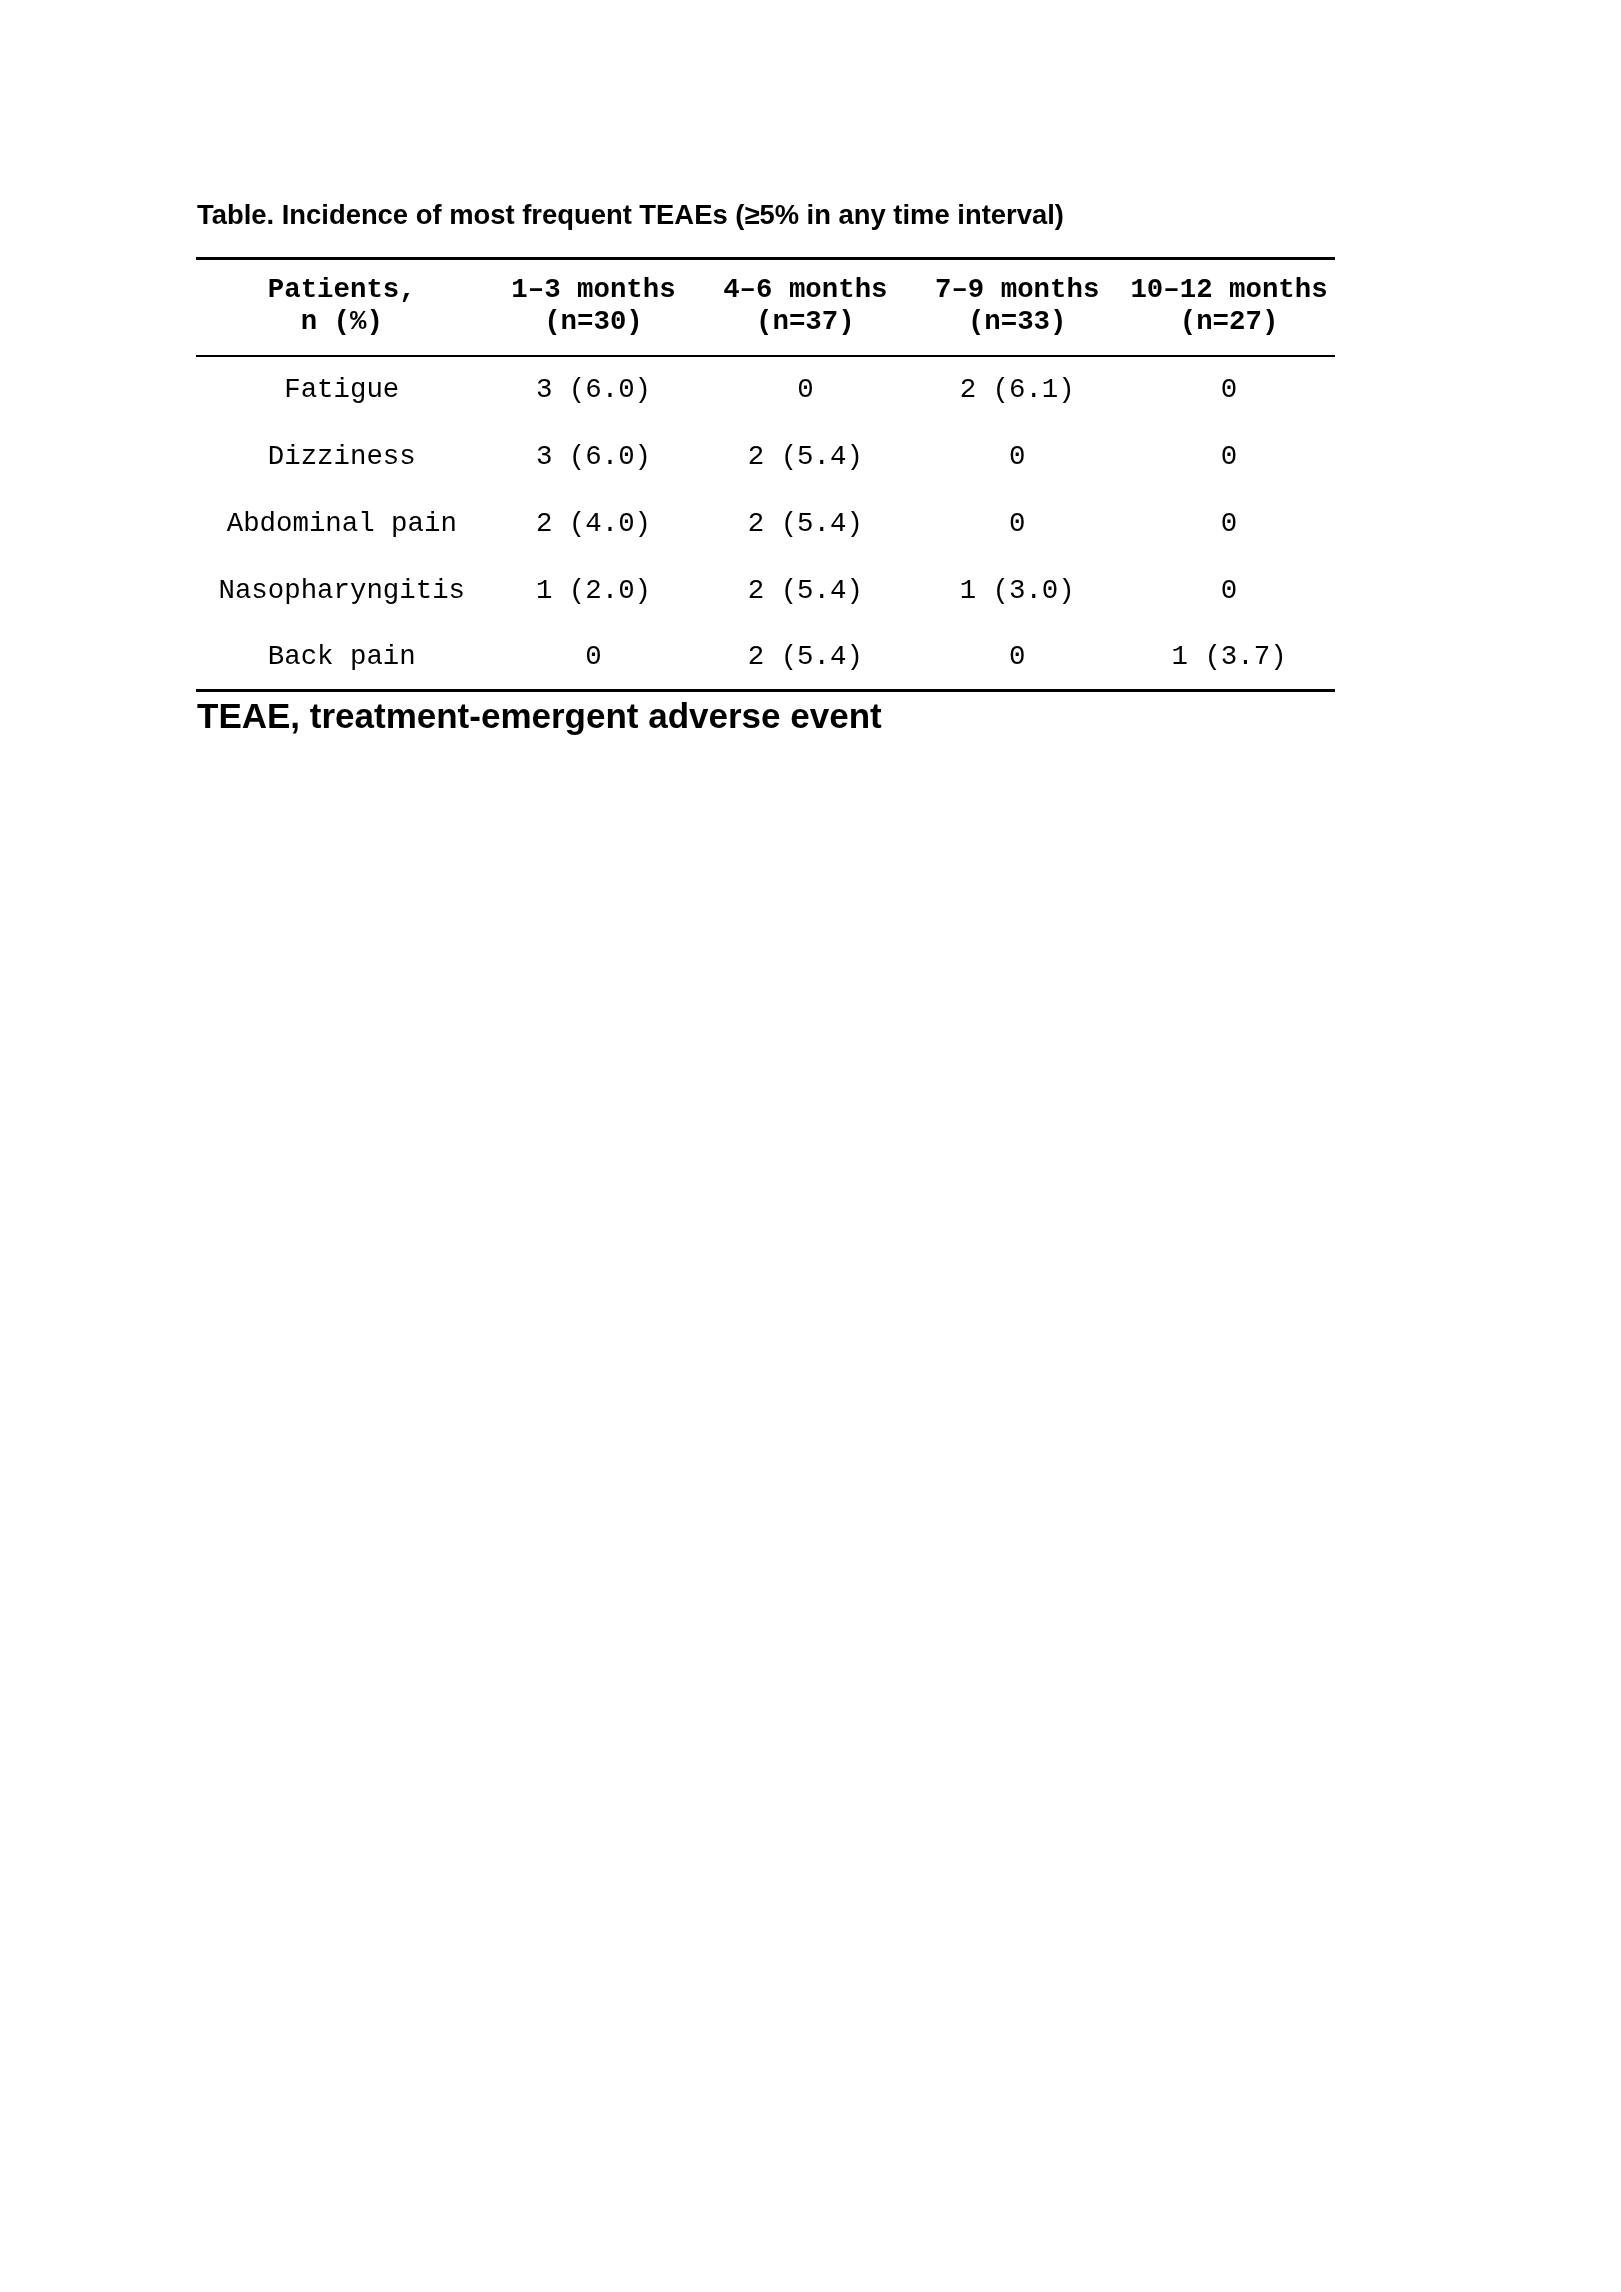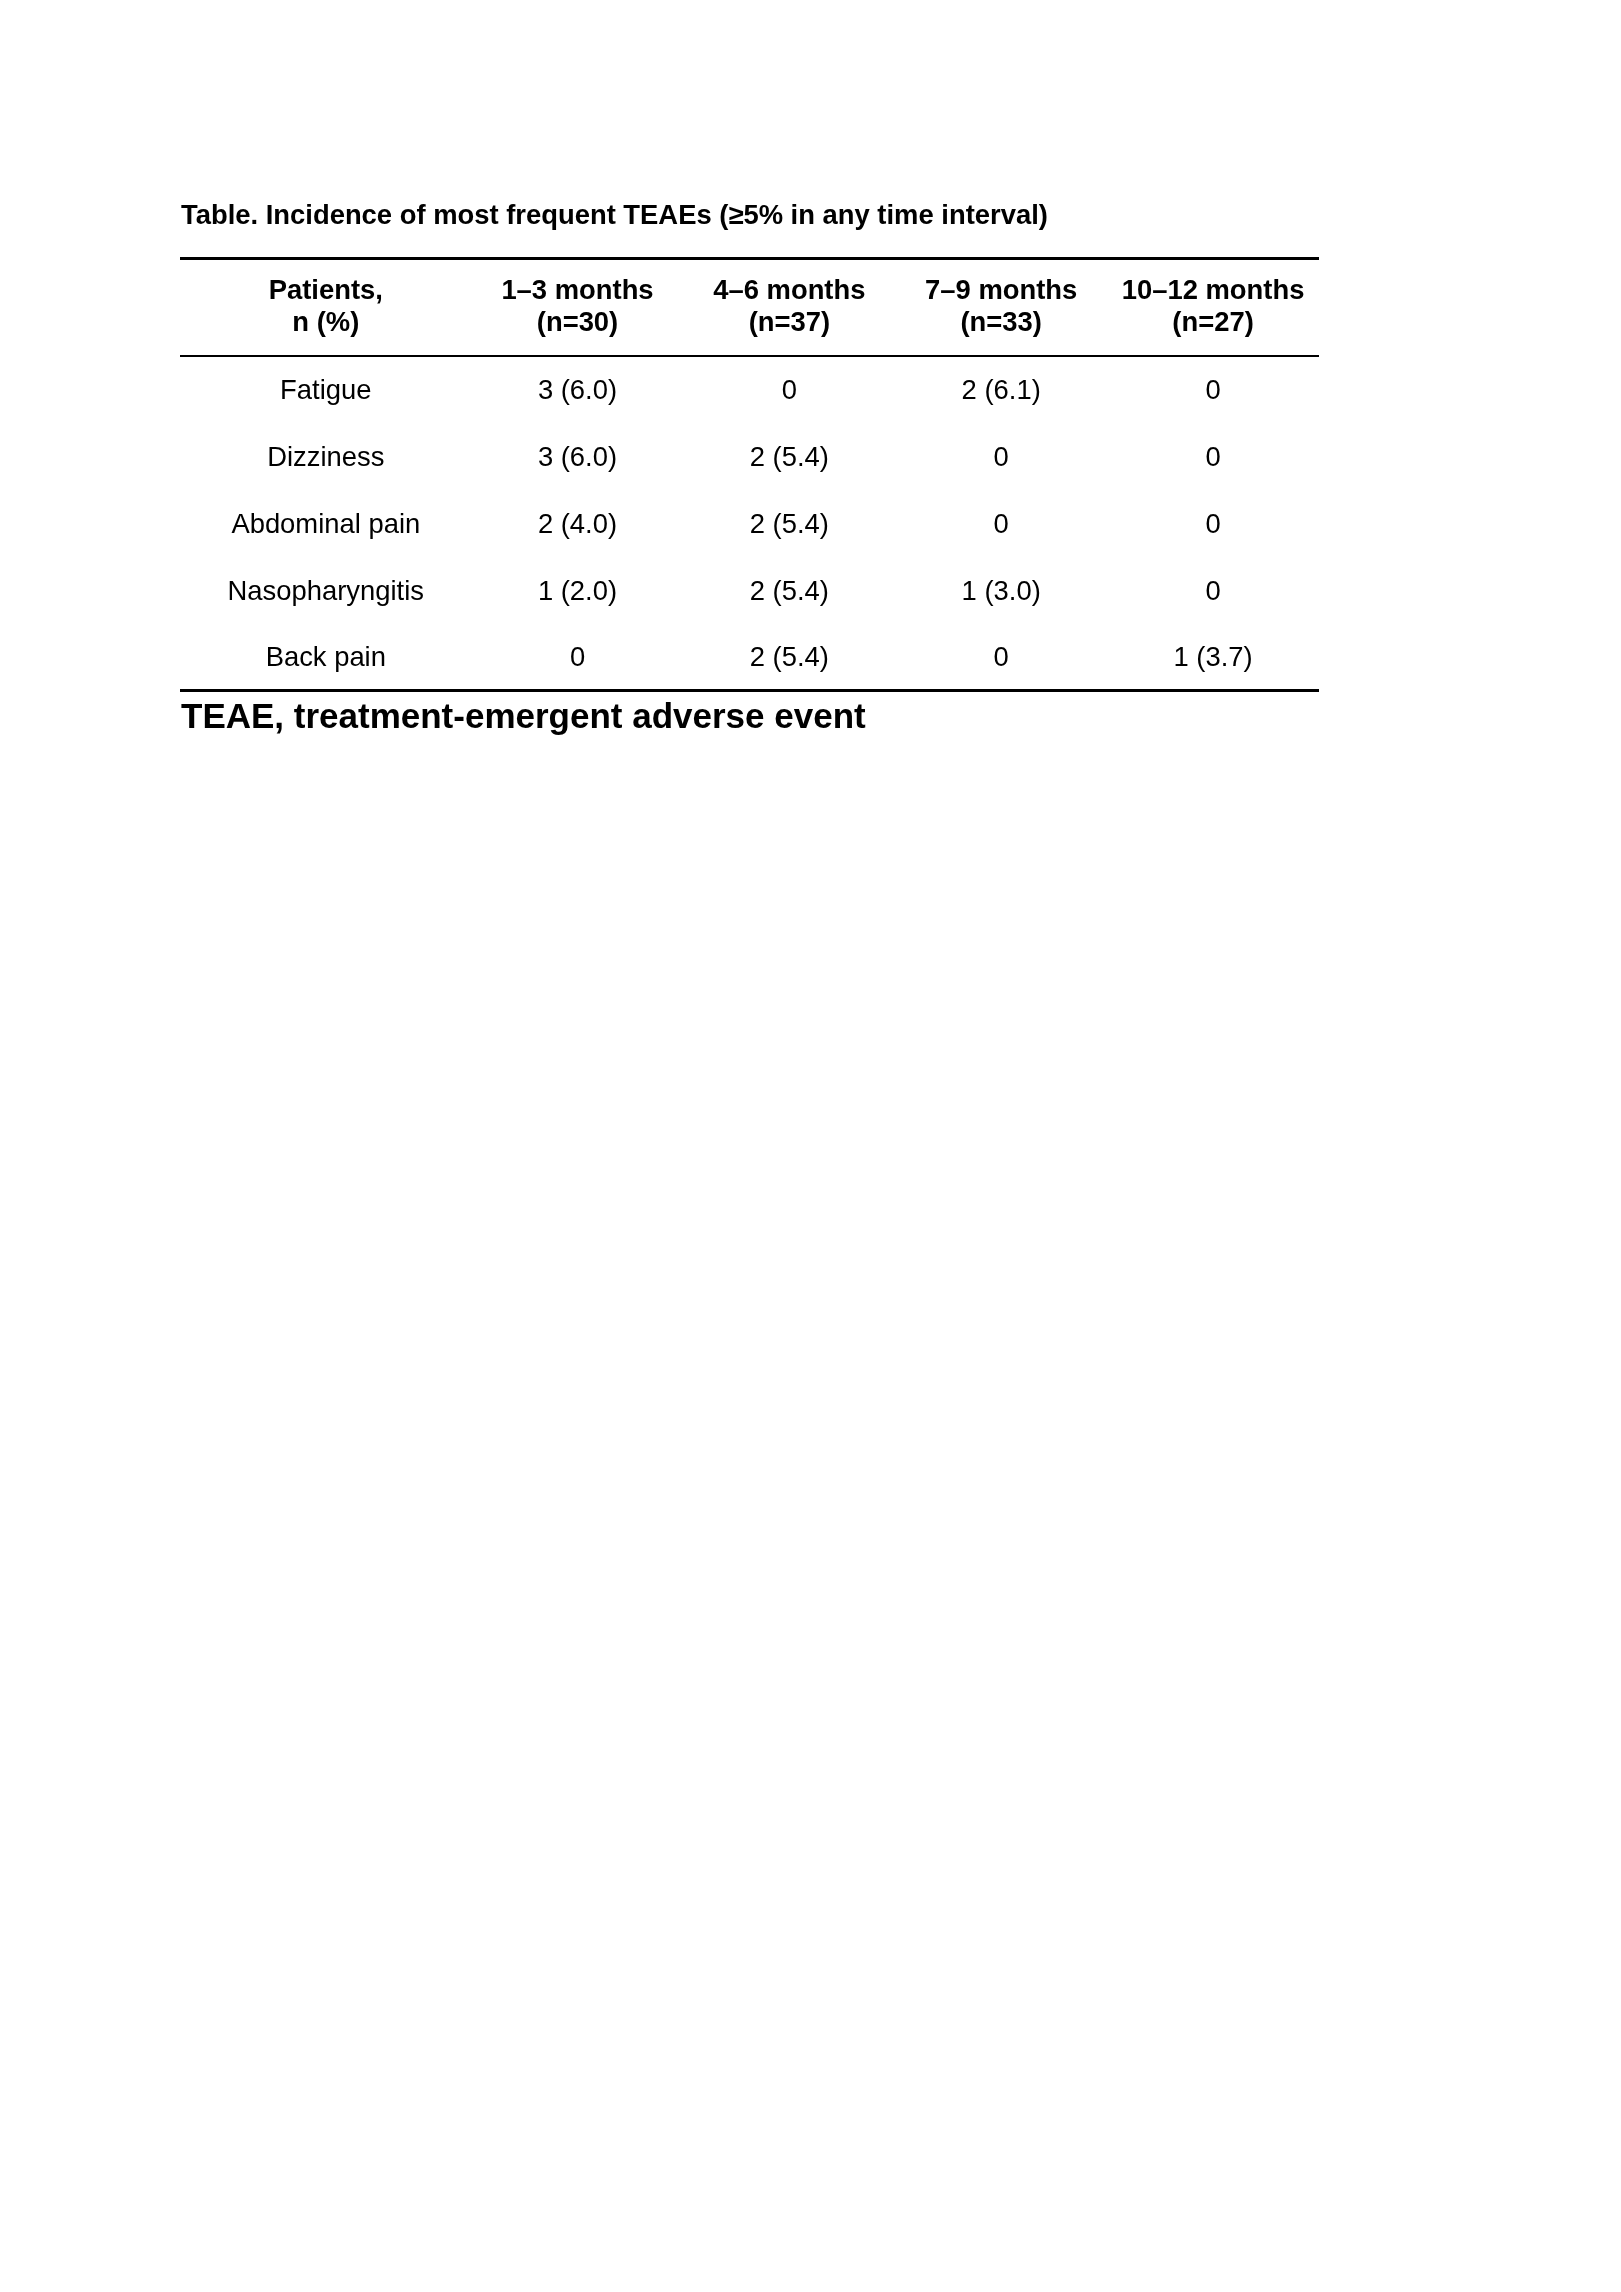--- a/index.html
+++ b/index.html
@@ -12,36 +12,37 @@
   }
   .page {
     position: relative;
     width: 1621px;
     height: 2293px;
     background: #ffffff;
     overflow: hidden;
   }
   .doc {
     position: absolute;
-    left: 180px;
+    left: 196px;
     top: 198px;
     width: 1139px;
   }
   .table-title {
     font-size: 27.4px;
     font-weight: bold;
     line-height: 33px;
     margin: 0 0 25.5px 1px;
     letter-spacing: 0px;
   }
   table.teae {
     width: 100%;
     border-collapse: collapse;
     border-top: 3.9px solid #000000;
     border-bottom: 3.9px solid #000000;
+    font-family: Liberation Mono, monospace;
   }
   table.teae thead tr {
     border-bottom: 2.9px solid #000000;
   }
   table.teae th {
     font-size: 27.4px;
     font-weight: bold;
     text-align: center;
     vertical-align: middle;
     padding: 14.7px 0 16.7px 0;

